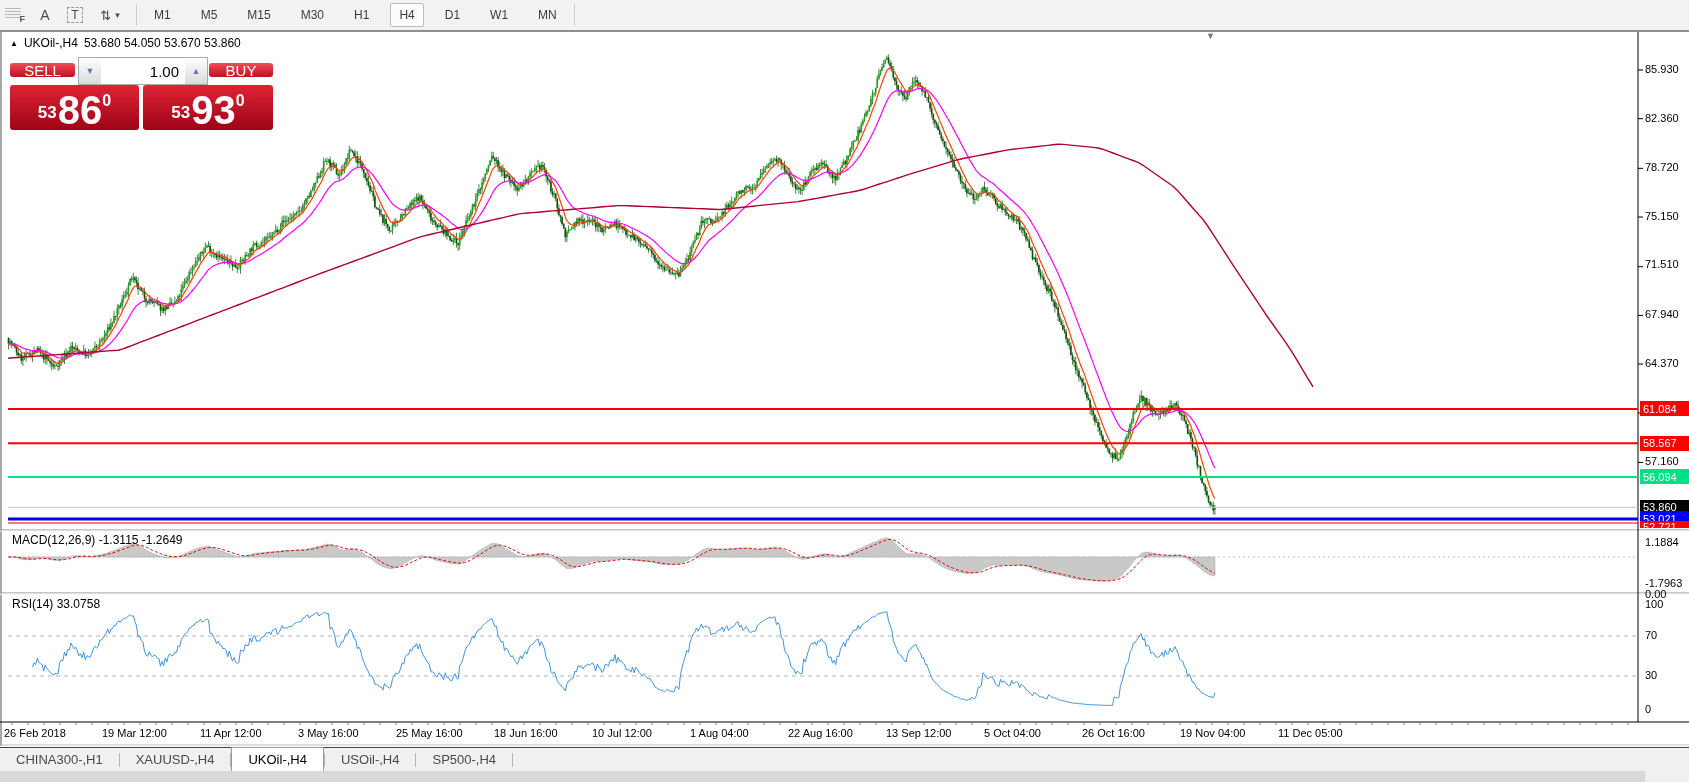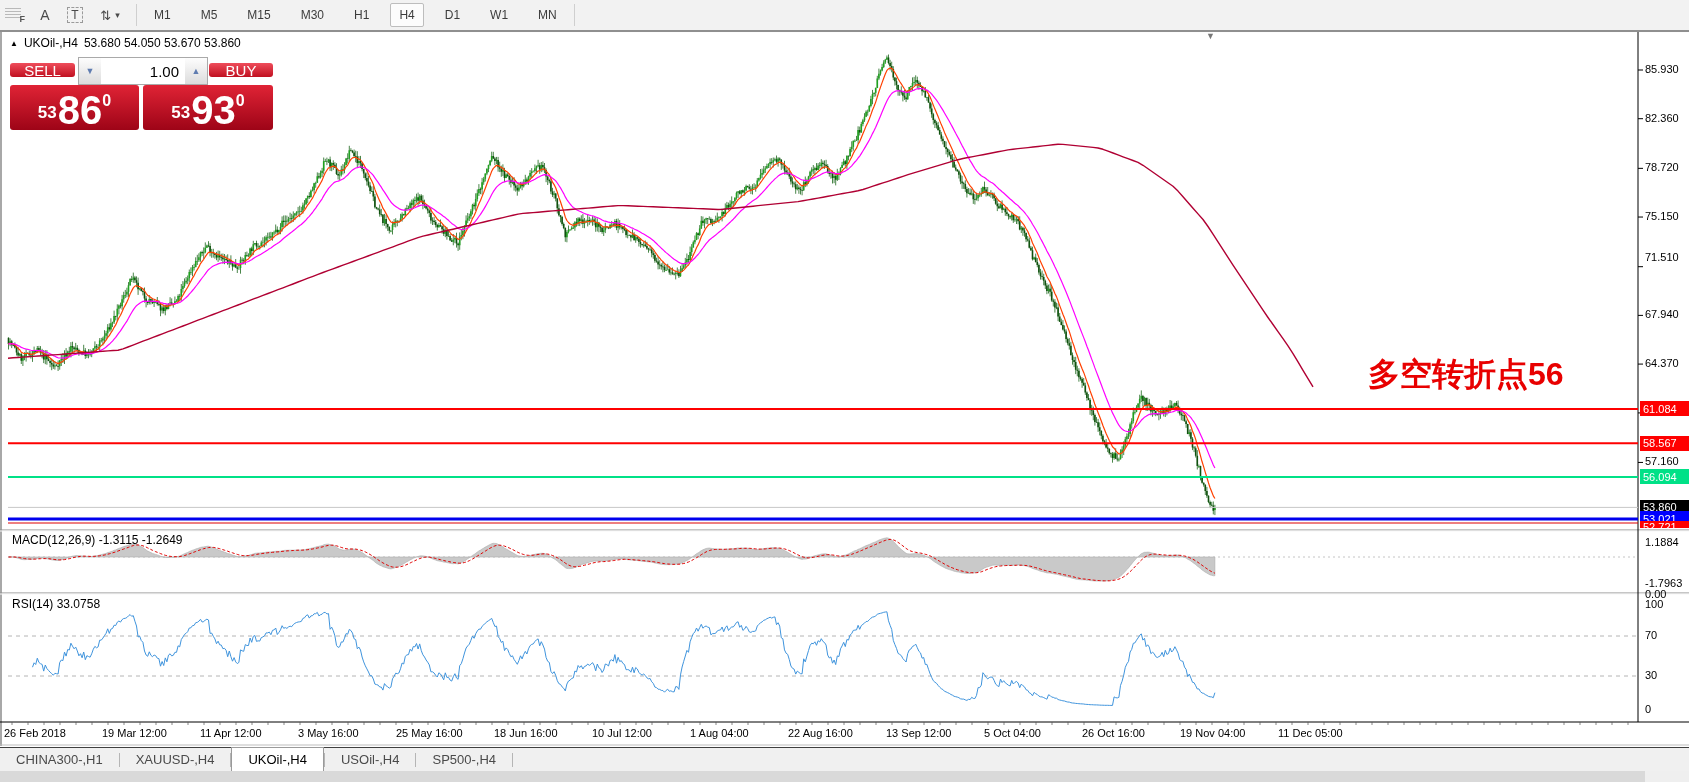--- a/index.html
+++ b/index.html
@@ -249,31 +249,30 @@
       <span class="px-big">86</span>
       <span class="px-sup">0</span>
     </div>
     <div class="bigpx" style="left:133px;width:130px;">
       <span class="px-small">53</span>
       <span class="px-big">93</span>
       <span class="px-sup">0</span>
     </div>
   </div>
 
-  <div id="annotation">多空转折点56</div>
 
   <div class="ind-label" style="left:12px;top:533px;">MACD(12,26,9) -1.3115 -1.2649</div>
   <div class="ind-label" style="left:12px;top:597px;">RSI(14) 33.0758</div>
 
   <div id="axis-layer">
       <div class="tick-lbl" style="top: 63px;">85.930</div>
       <div class="tick-lbl" style="top: 111.695px;">82.360</div>
       <div class="tick-lbl" style="top: 161.344px;">78.720</div>
       <div class="tick-lbl" style="top: 210.039px;">75.150</div>
-      <div class="tick-lbl" style="top: 251px;">71.510</div>
+      <div class="tick-lbl" style="top: 258px;">71.510</div>
       <div class="tick-lbl" style="top: 308.384px;">67.940</div>
       <div class="tick-lbl" style="top: 357.078px;">64.370</div>
       <div class="tick-lbl" style="top: 405.91px;">60.790</div>
       <div class="tick-lbl" style="top: 455.423px;">57.160</div>
       <div class="line-lbl" style="top: 401.399px; background: rgb(255, 0, 0);">61.084</div>
       <div class="line-lbl" style="top: 435.731px; background: rgb(255, 0, 0);">58.567</div>
       <div class="line-lbl" style="top: 469.463px; background: rgb(0, 225, 135);">56.094</div>
       <div class="line-lbl" style="top: 499.935px; background: rgb(0, 0, 0);">53.860</div>
       <div class="line-lbl" style="top: 511.379px; background: rgb(0, 0, 255);">53.021</div>
       <div class="line-lbl" style="top: 520.971px; background: rgb(255, 0, 0); height: 7px; align-items: flex-start;">52.721</div>

